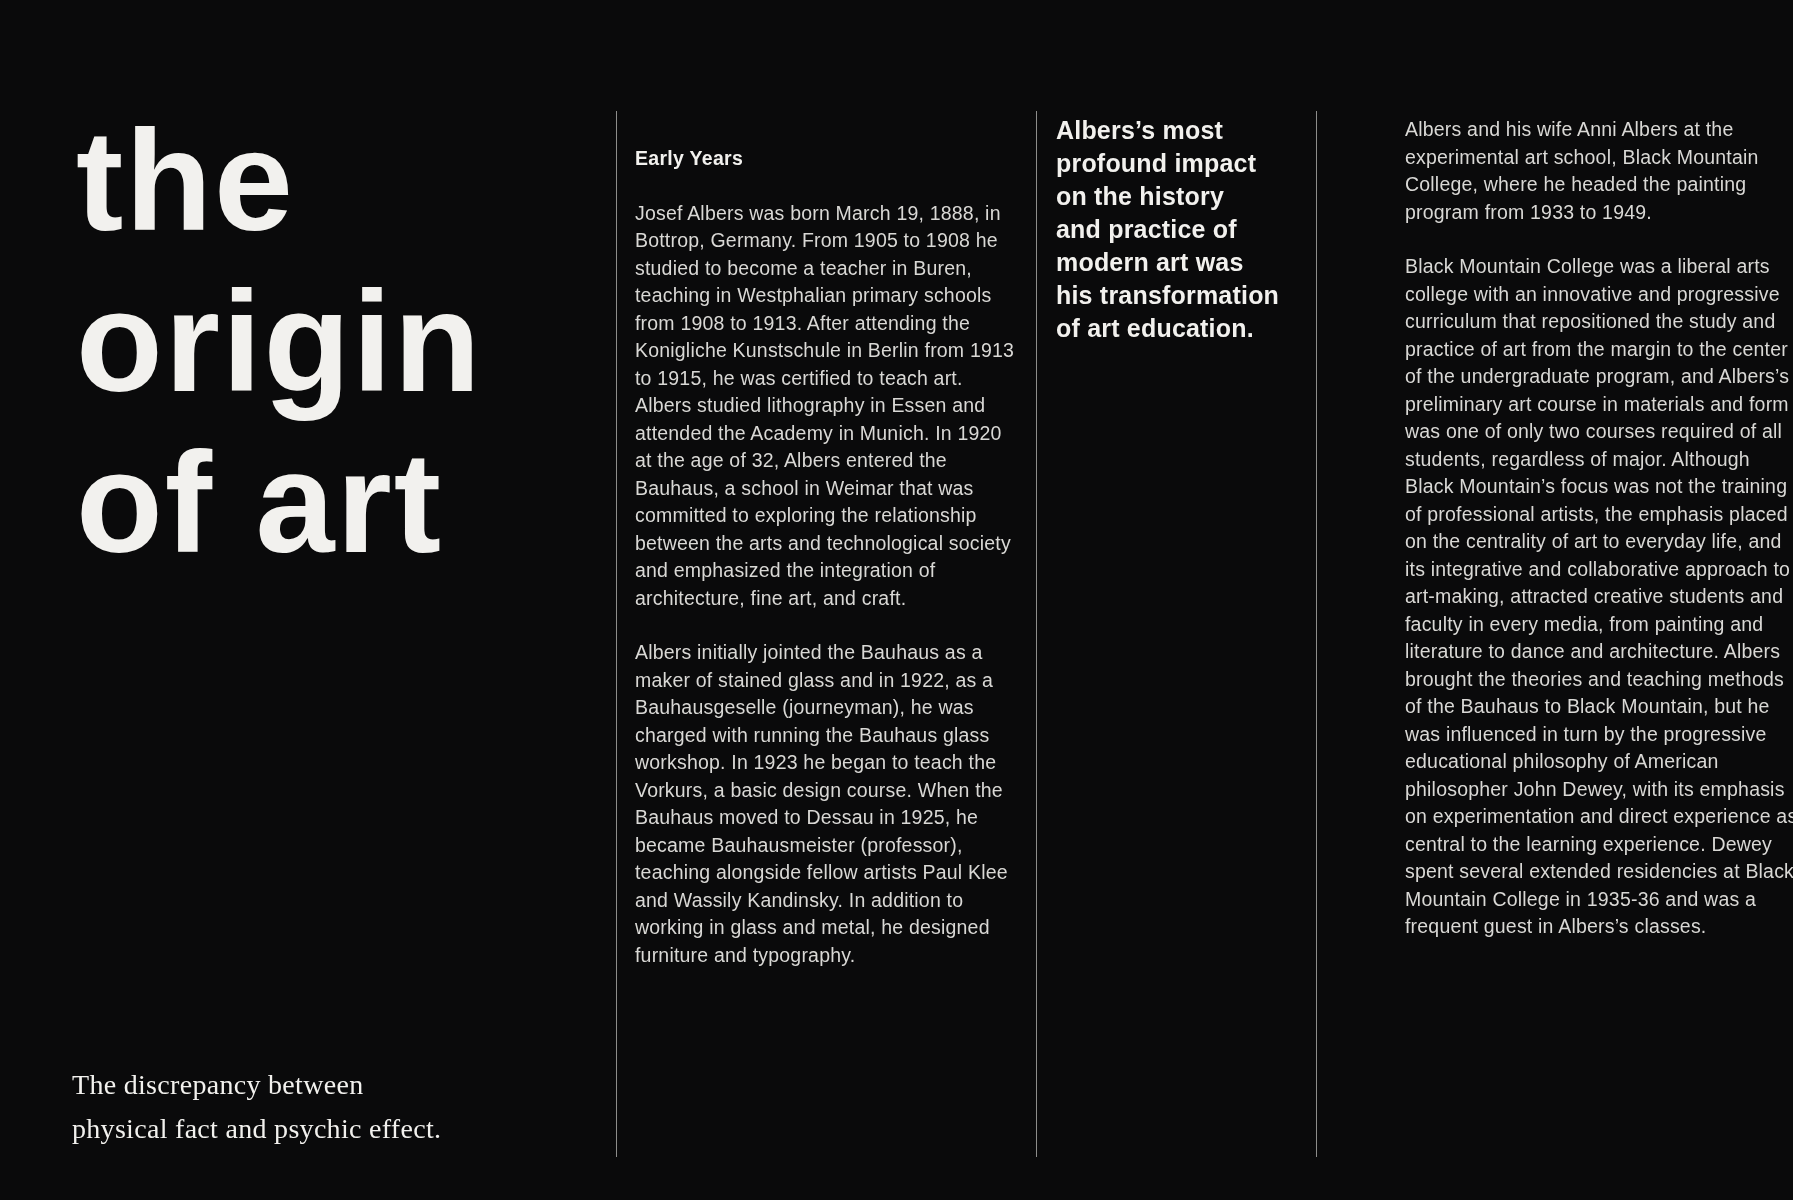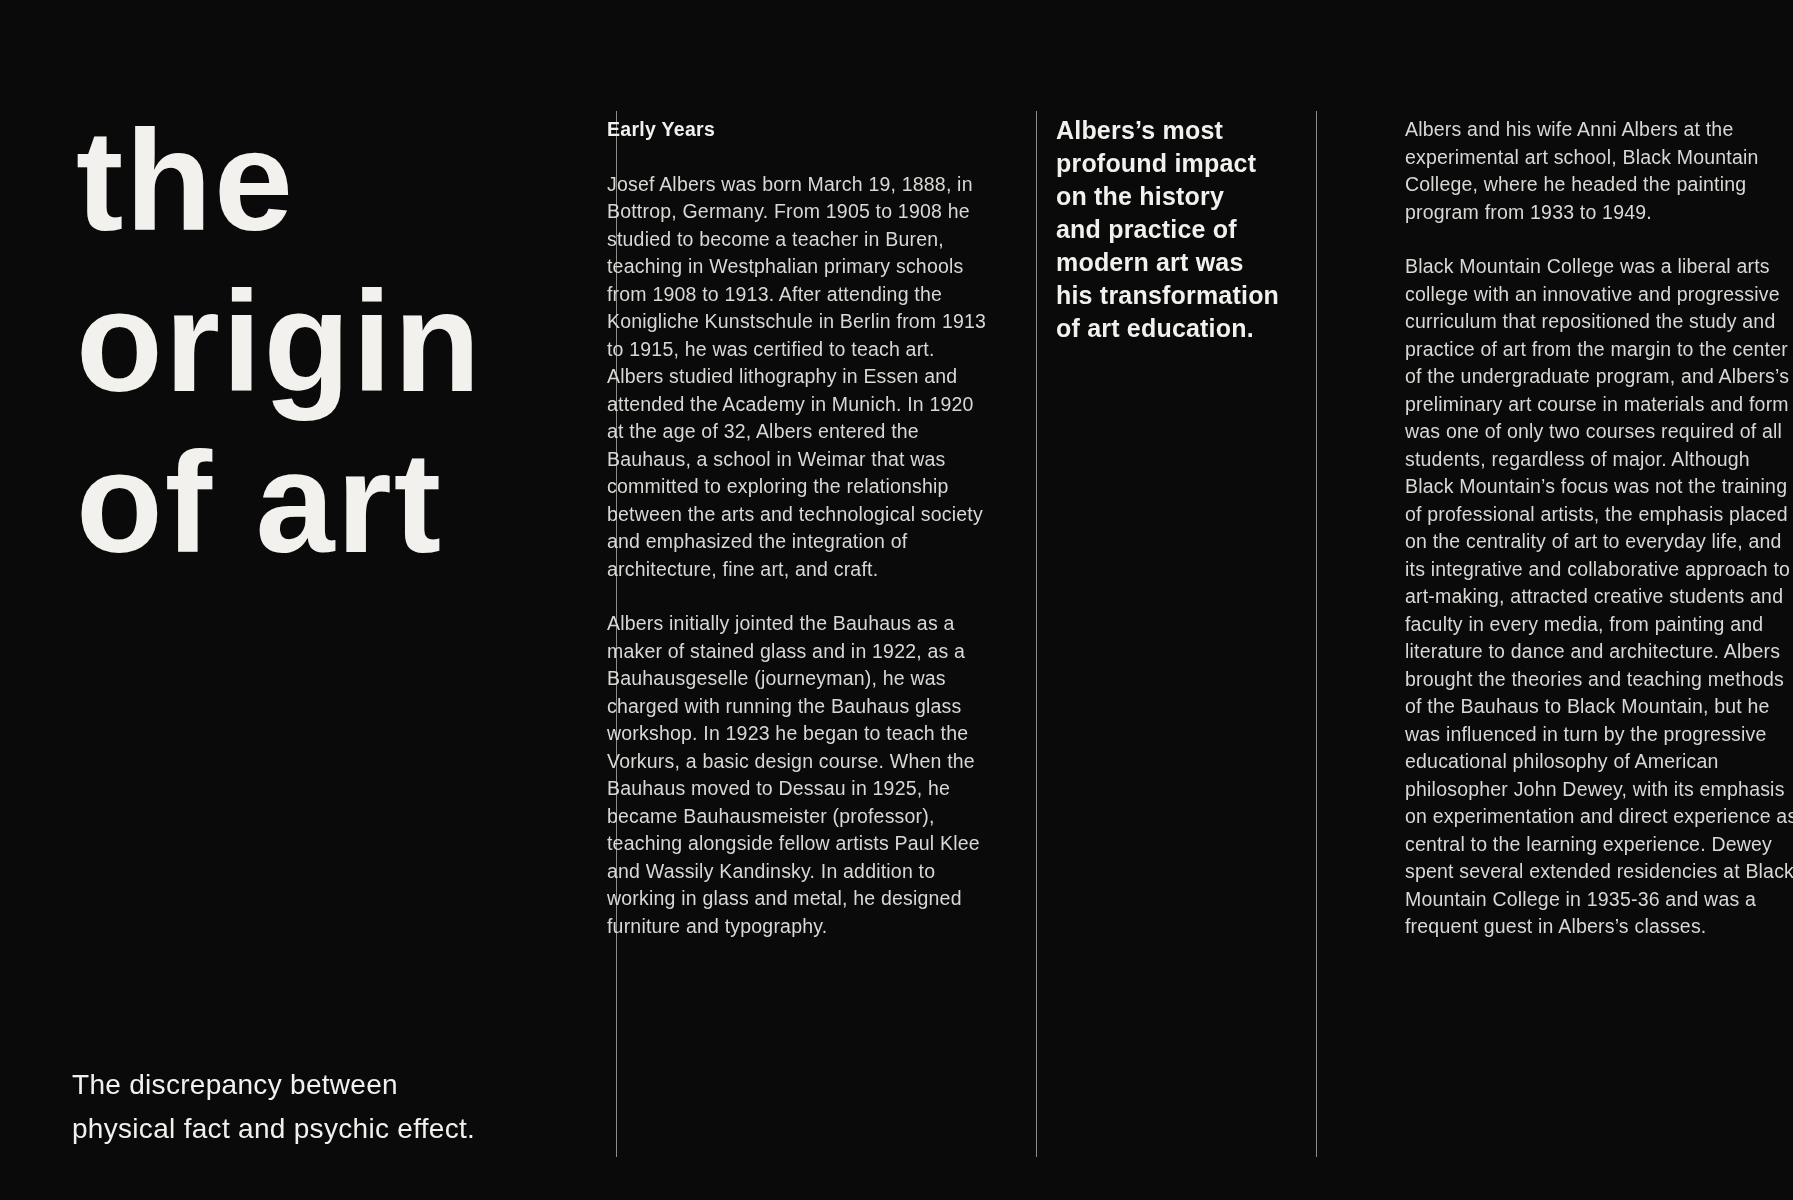--- a/index.html
+++ b/index.html
@@ -24,37 +24,38 @@
     letter-spacing:2px;
     color:var(--title-text);
     white-space:pre-line;
   }
   .hero-tagline{
     position:absolute;left:72px;top:1063px;
     font-size:28px;line-height:44px;font-weight:400;
     color:var(--heading-text);
     white-space:pre-line;
     letter-spacing:0.3px;
+    font-family:Liberation Serif, serif;
   }
 
   .v-divider{
     position:absolute;top:111px;height:1046px;width:1px;
     background:var(--divider);
   }
   .v-divider.d1{left:616px;}
   .v-divider.d2{left:1036px;}
   .v-divider.d3{left:1316px;}
 
   .text-col{
     position:absolute;top:116px;
     color:var(--body-text);
     font-size:19.5px;line-height:27.5px;
     letter-spacing:0.2px;
   }
-  .col-one{left:607px;width:382px;}
+  .col-one{left:635px;width:382px;margin-top:29px;}
   .col-three{left:1405px;width:394px;}
 
   .text-col p{margin:0 0 27px 0;}
   .text-col p:last-child{margin-bottom:0;}
   .col-heading{
     margin:0 0 28px 0;
     font-weight:700;
     color:var(--heading-text);
     letter-spacing:0.3px;
   }

